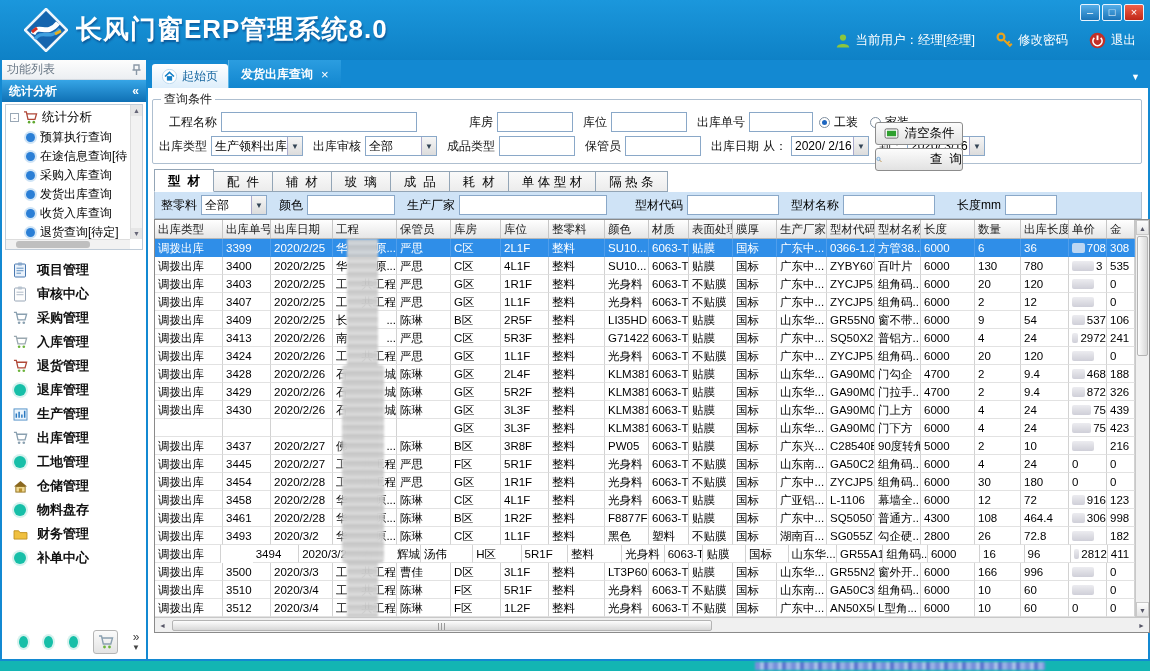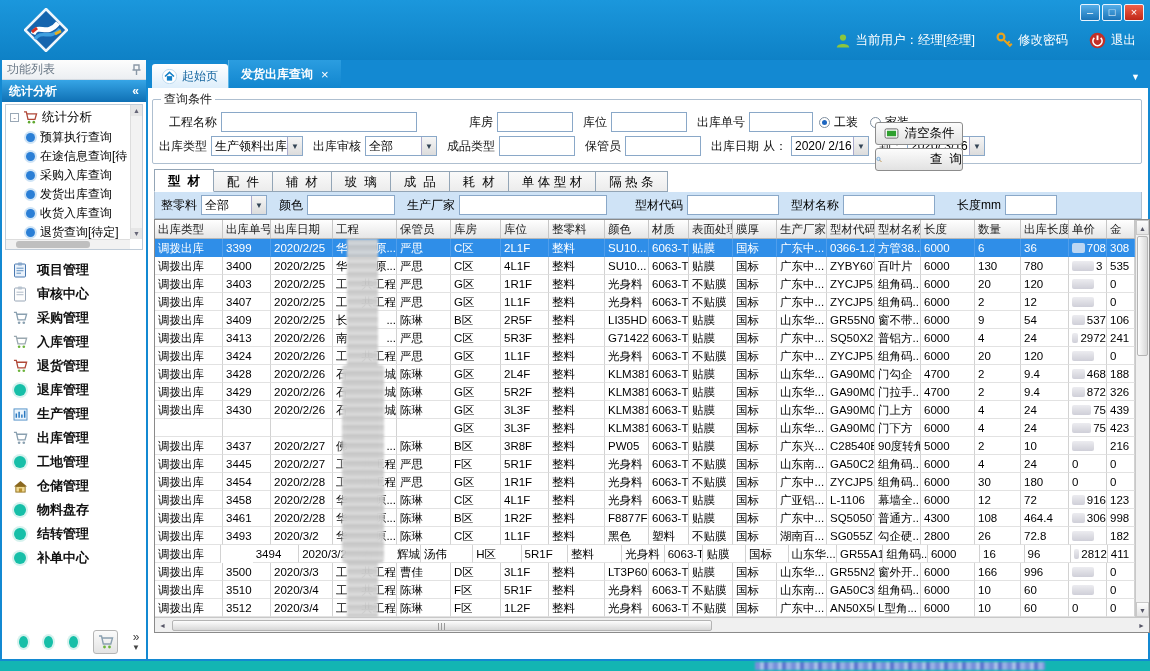--- a/index.html
+++ b/index.html
@@ -111,20 +111,21 @@
 <body>
 
 <div class="hdr">
   <svg class="logo" viewBox="0 0 44 44">
     <path d="M22 1 L43 22 L22 43 L1 22 Z" fill="#1565ae" stroke="#eef6fc" stroke-width="2.5"></path>
     <path d="M9 26 C15 14, 22 30, 34 15" stroke="#ffffff" stroke-width="5" fill="none"></path>
     <path d="M11 31 C18 21, 26 33, 36 21" stroke="#3fa0e0" stroke-width="3.4" fill="none"></path>
     <path d="M8 24 L13 20" stroke="#d83020" stroke-width="3"></path>
     <path d="M31 26 L37 23" stroke="#e8b020" stroke-width="3"></path>
   </svg>
+  <div class="title">长风门窗ERP管理系统8.0</div>
   <div class="winctl">
     <div class="winbtn">–</div>
     <div class="winbtn">□</div>
     <div class="winbtn close">×</div>
   </div>
   <div class="userbar">
     <span class="seg">
       <svg width="16" height="16" viewBox="0 0 16 16">
           <circle cx="8" cy="4.6" r="3.1" fill="#8cc63e"></circle>
           <path d="M1.8 14.5 c0-4.6 12.4-4.6 12.4 0 z" fill="#8cc63e"></path>
@@ -305,23 +306,25 @@
           <span>仓储管理</span>
         </div>
         <div class="menu-item">
           <span style="display:inline-flex;width:16px;justify-content:center">
             <span class="circle-ic"></span>
           </span>
           <span>物料盘存</span>
         </div>
         <div class="menu-item">
           <span style="display:inline-flex;width:16px;justify-content:center">
-            <span class="circle-ic"></span>
-          </span>
-          <span>结转管理</span>
+            <svg width="15" height="12" viewBox="0 0 16 13">
+              <path d="M1 3 h5 l1.5 2 H15 v7 H1 z" fill="#f0c040" stroke="#c09020"></path>
+            </svg>
+          </span>
+          <span>财务管理</span>
         </div>
         <div class="menu-item">
           <span style="display:inline-flex;width:16px;justify-content:center">
             <span class="circle-ic"></span>
           </span>
           <span>补单中心</span>
         </div>
       </div>
     <div class="side-foot">
       <span class="circle-ic"></span>

